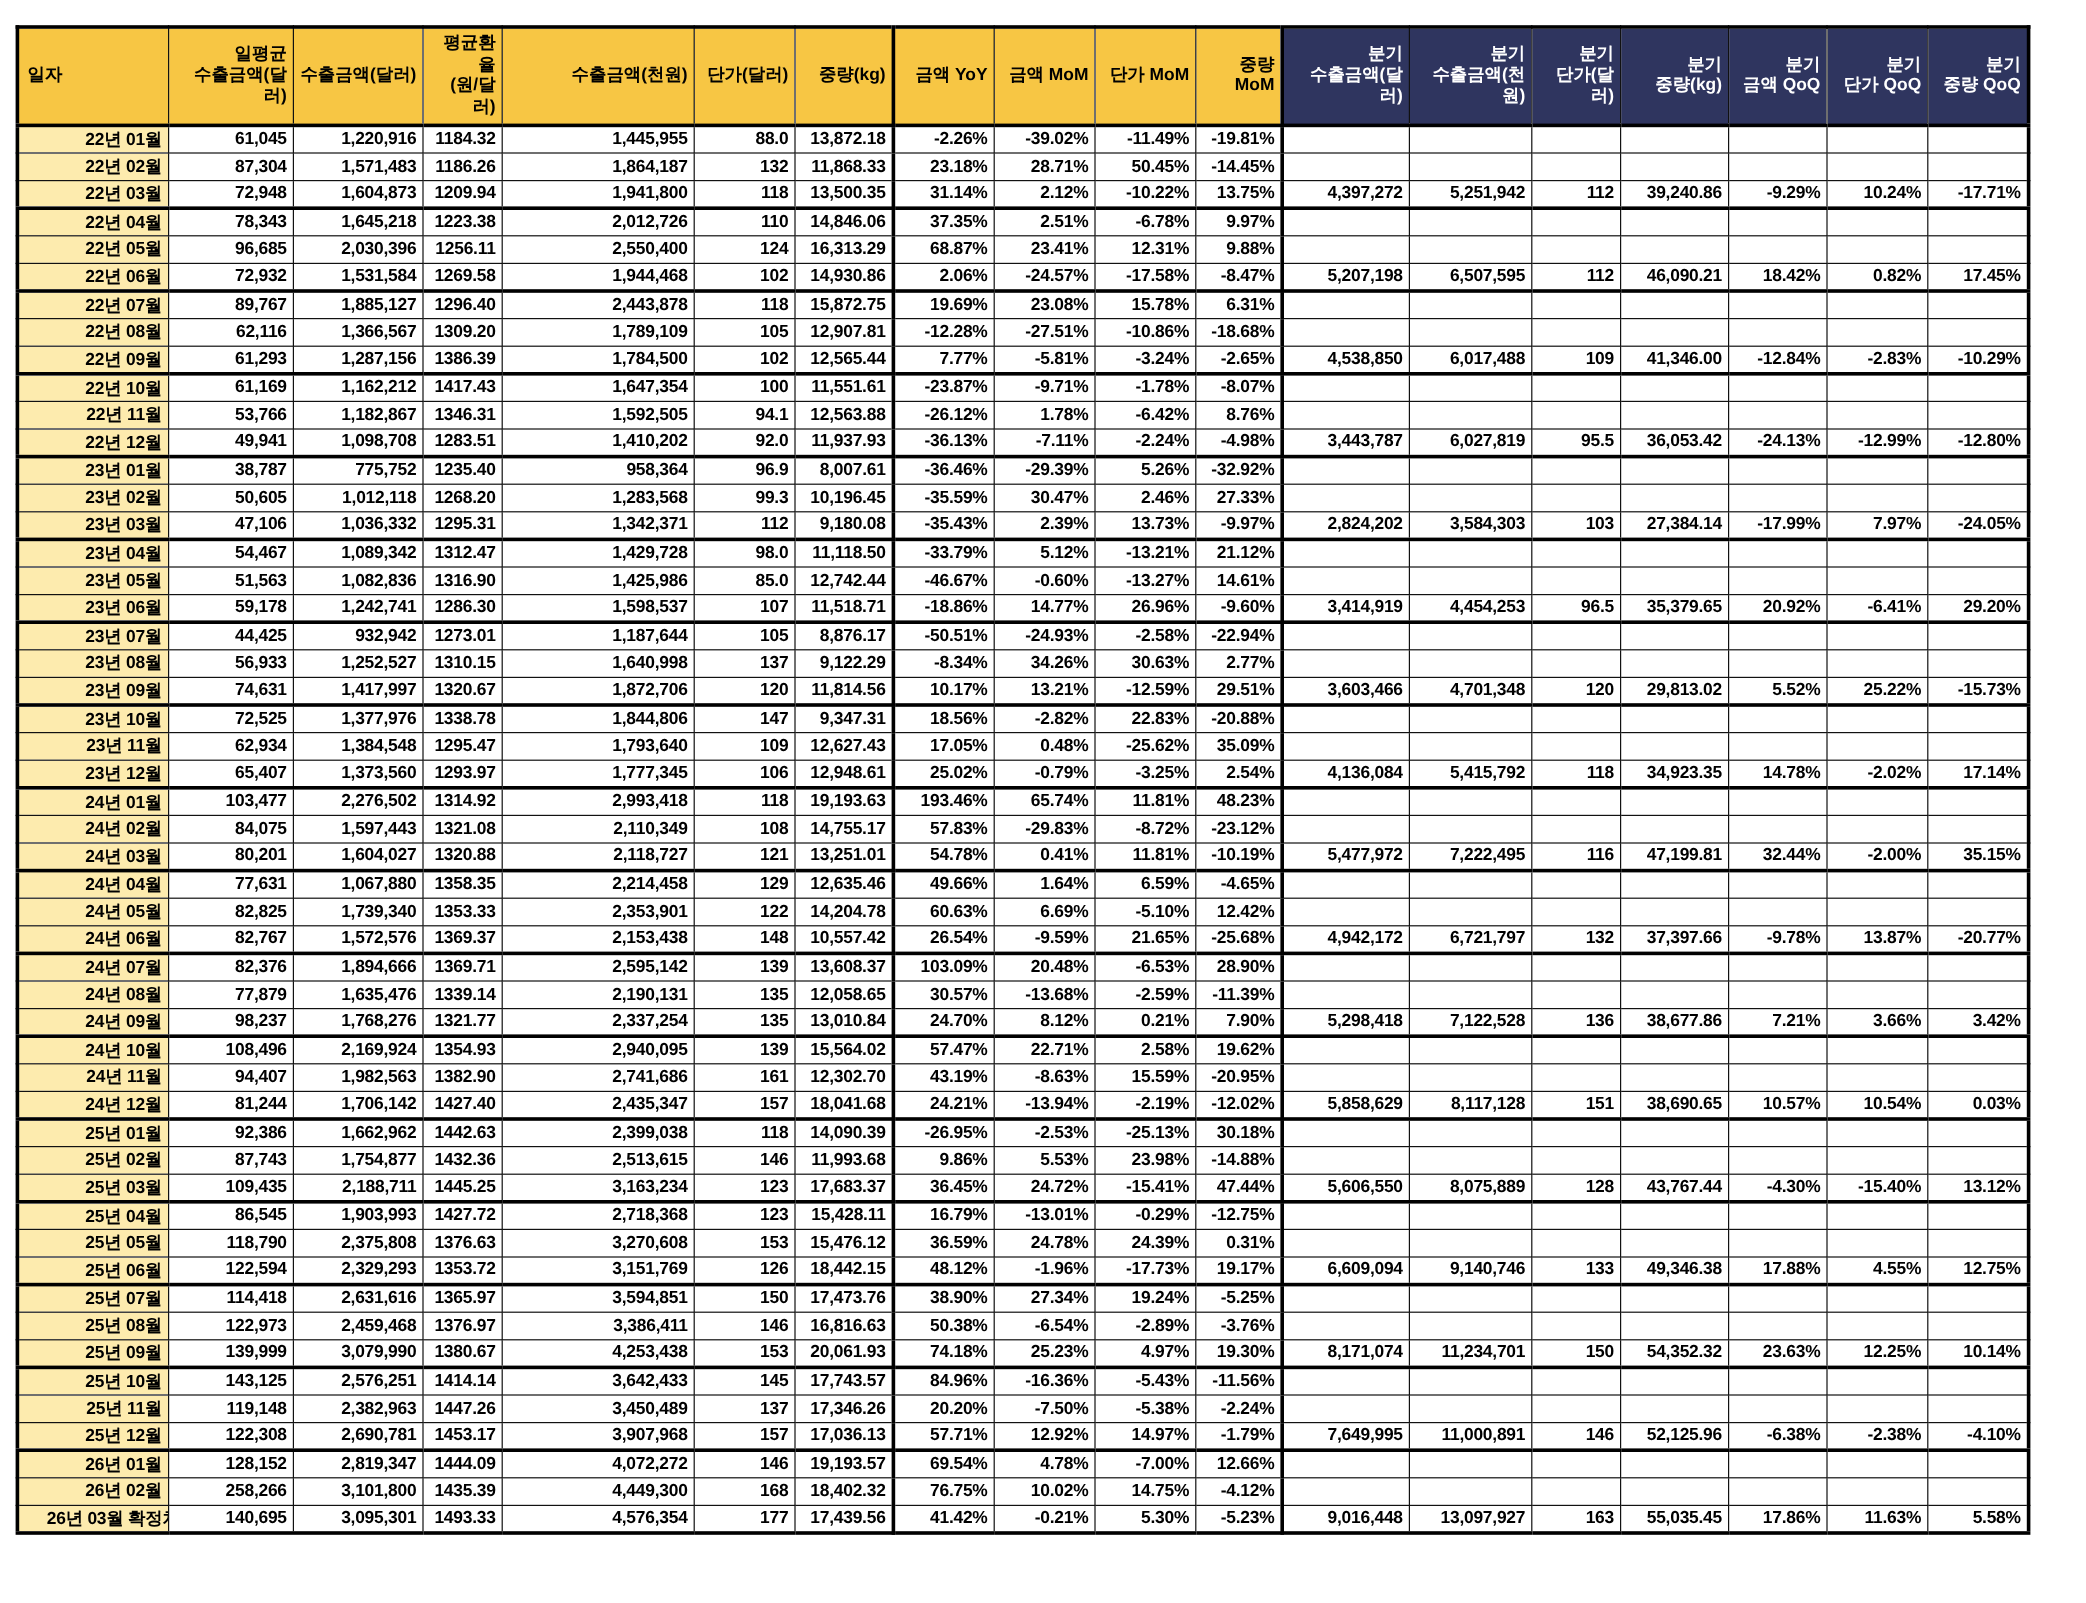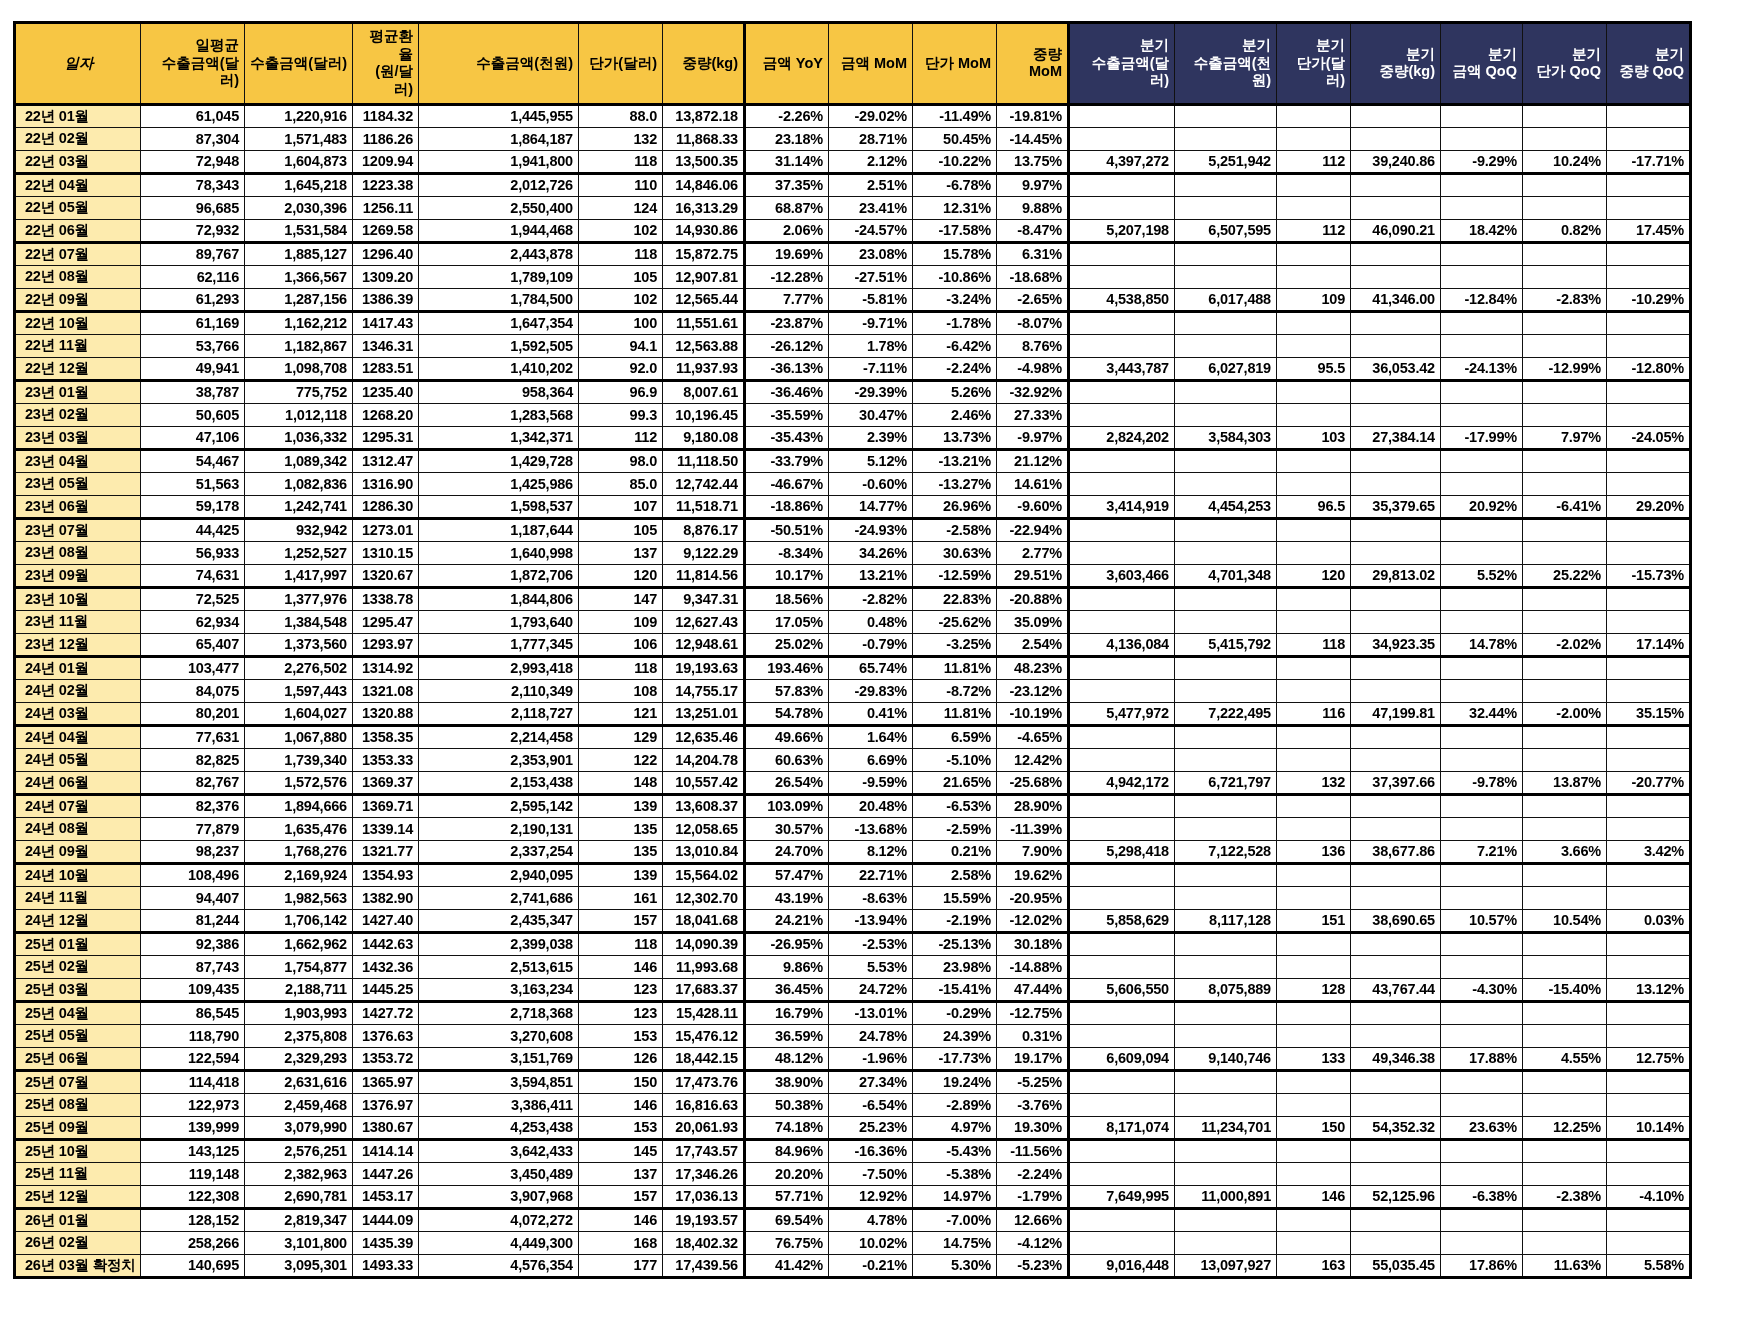--- a/index.html
+++ b/index.html
@@ -19,23 +19,23 @@
     font-size: 14.5px;
     line-height: 1.22;
     padding: 4px 5px;
     text-align: right;
     vertical-align: middle;
     white-space: pre-line;
     border-bottom: 3px solid #000;
     height: 46px;
   }
   thead th.qh { background: var(--qheader-bg, #2F355F); color: #fff; }
-  thead th.date-h { text-align: center; padding-left: 7px; font-style: italic; }
+  thead th.date-h { text-align: left; padding-left: 7px; }
   tbody td { height: 23px; font-size: 14.5px; padding: 0 5px; letter-spacing: -0.2px; }
-  tbody td.date { background: var(--datecol-bg, #FDEBAE); text-align: left; padding-left: 9px; }
+  tbody td.date { background: var(--datecol-bg, #FDEBAE); text-align: right; padding-left: 23px; }
   tbody td.num { text-align: right; }
   tr.qend td { border-bottom: 3px solid #000; }
   .vr { border-right: 3px solid #000 !important; }
 </style>
 </head>
 <body>
 
 <div class="page">
   <table id="export-table" style="width: 1676px;">
     <colgroup>
@@ -92,21 +92,21 @@
     <tbody>
         <tr>
           <td class="date">22년 01월</td>
           <td class="num">61,045</td>
           <td class="num">1,220,916</td>
           <td class="num">1184.32</td>
           <td class="num">1,445,955</td>
           <td class="num">88.0</td>
           <td class="num vr">13,872.18</td>
           <td class="num">-2.26%</td>
-          <td class="num">-29.02%</td>
+          <td class="num">-39.02%</td>
           <td class="num">-11.49%</td>
           <td class="num vr">-19.81%</td>
           <td class="num"></td>
           <td class="num"></td>
           <td class="num"></td>
           <td class="num"></td>
           <td class="num"></td>
           <td class="num"></td>
           <td class="num"></td>
         </tr>

